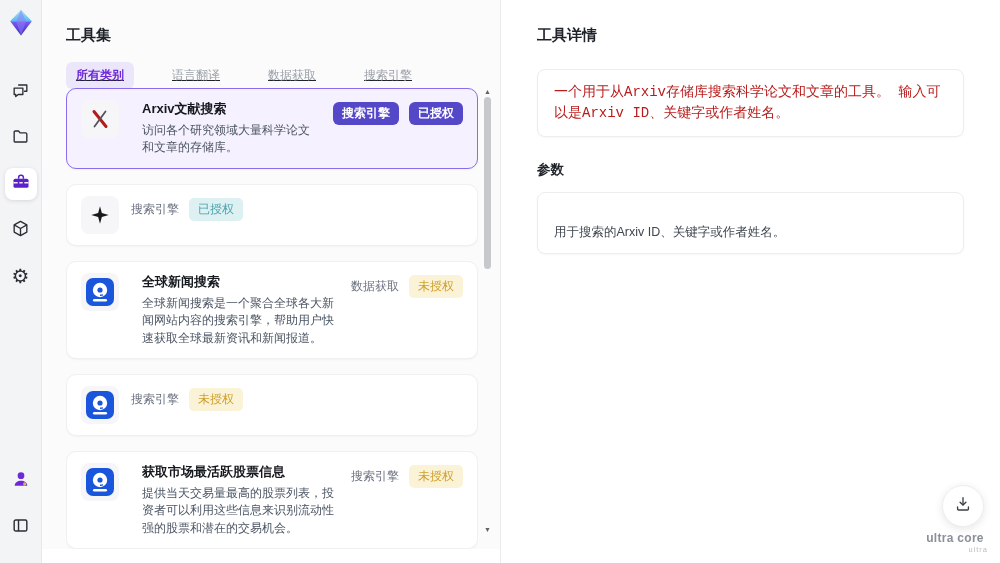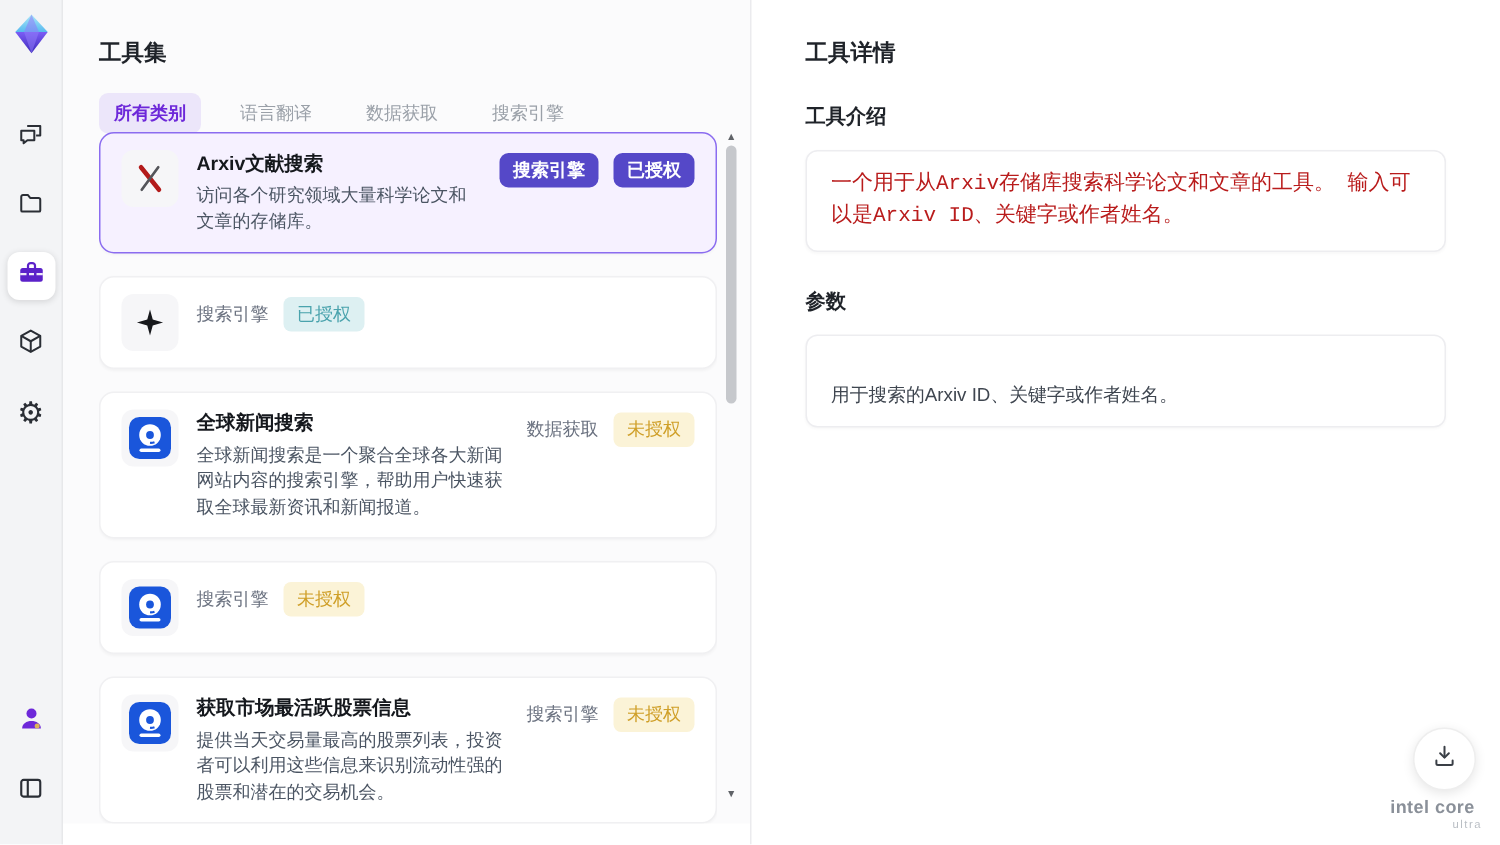--- a/index.html
+++ b/index.html
@@ -20,39 +20,39 @@
     justify-content:center; margin-bottom:14px; cursor:pointer; color:#2a2e35;
   }
   .nav-item.active { background:#fff; box-shadow:0 1px 4px rgba(0,0,0,.12); }
   .nav-gear { font-size:20px; line-height:1; color:#2a2e35; }
   .sidebar-bottom { margin-top:auto; display:flex; flex-direction:column; align-items:center; }
   
   .main {
     position:absolute; left:42px; top:0; bottom:14px; width:458px; background:#fbfbfc;
   }
   .page-title { font-size:15px; font-weight:bold; margin:26px 0 0 24px; }
-  .tabs { display:flex; gap:16px; margin:17px 0 0 24px; }
+  .tabs { display:flex; gap:28px; margin:17px 0 0 24px;text-decoration:underline; }
   .tab {
     border:none; background:transparent; font-size:12px; color:#9aa0a8;
     padding:5px 10px; border-radius:6px; cursor:pointer;
     font-family:inherit;
   }
   .tab.active { background:#ece6fa; color:#6d28d9; font-weight:bold; }
   .tool-list { position:absolute; left:24px; right:22px; top:88px; bottom:0; overflow:hidden; }
   .tool-card {
     display:flex; gap:12px; background:#fff; border:1px solid #f0f0f2;
     border-radius:10px; padding:11px 14px; margin-bottom:15px; cursor:pointer;
     box-shadow:0 1px 2px rgba(0,0,0,.04);
   }
   .tool-card.selected { background:#f6f1ff; border:1.5px solid #8b6cf0; }
   .tool-icon {
     flex:0 0 38px; width:38px; height:38px; border-radius:8px; background:#f6f6f8;
     display:flex; align-items:center; justify-content:center; overflow:hidden;
   }
-  .tool-body { flex:1; min-width:0; }
+  .tool-body { flex:1; min-width:0;margin-left:11px; }
   .tool-title { font-size:13px; font-weight:bold; color:#15181d; }
   .tool-desc { font-size:12px; color:#4b5563; line-height:1.45; margin-top:4px; }
   .tool-tags { display:flex; gap:10px; align-items:flex-start; flex:0 0 auto; padding-top:2px; }
   .tag-solid {
     background:#5548c8; color:#fff; font-size:12px; font-weight:600;
     padding:3px 9px; border-radius:6px; white-space:nowrap;
   }
   .cat-text { font-size:12px; color:#6b7280; padding:3px 0; white-space:nowrap; }
   .badge { font-size:12px; padding:3px 9px; border-radius:5px; white-space:nowrap; }
   .badge.auth { background:#ddf0f2; color:#4aa3ad; }
@@ -250,21 +250,20 @@
     </div>
   <div class="scrollbar">
     <div class="sb-arrow" style="top:0">▲</div>
     <div class="sb-thumb"></div>
     <div class="sb-arrow" style="bottom:12px">▼</div>
   </div>
 </main>
 
 <section class="detail">
   <h2 class="detail-title">工具详情</h2>
-  <h3 class="section-title">工具介绍</h3>
   <div class="box">
     <div class="intro-text">一个用于从Arxiv存储库搜索科学论文和文章的工具。 输入可以是Arxiv ID、关键字或作者姓名。</div>
   </div>
   <h3 class="section-title">参数</h3>
   <div class="box" id="params-box">
       <div class="param-row">
         <div class="param-desc">用于搜索的Arxiv ID、关键字或作者姓名。</div>
       </div>
     </div>
 </section>
@@ -272,15 +271,15 @@
 <div class="fab">
   <span>
     <svg width="20" height="20" viewBox="0 0 24 24" fill="none" stroke="#3a3f46" stroke-width="1.6" stroke-linecap="round" stroke-linejoin="round">
       <path d="M12 4.5v8.5"></path>
         <path d="M8.5 9.8 12 13.3l3.5-3.5"></path>
       <path d="M5.5 15.5v2.5a1.2 1.2 0 0 0 1.2 1.2h10.6a1.2 1.2 0 0 0 1.2-1.2v-2.5"></path>
     </svg>
   </span>
 </div>
 <div class="brand">
-  <div class="brand-line1">intel core</div>
+  <div class="brand-line1">ultra core</div>
   <div class="brand-line2">ultra</div>
 </div>
 
 </body></html>

